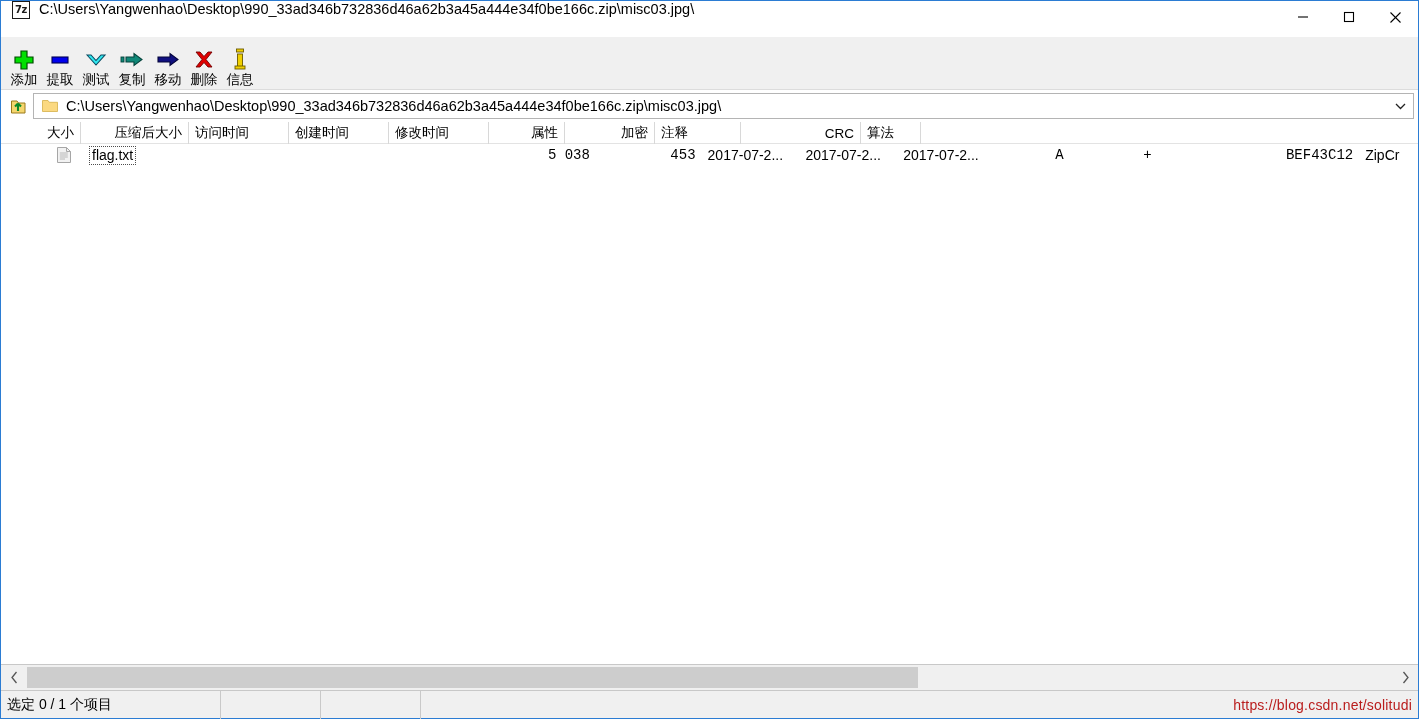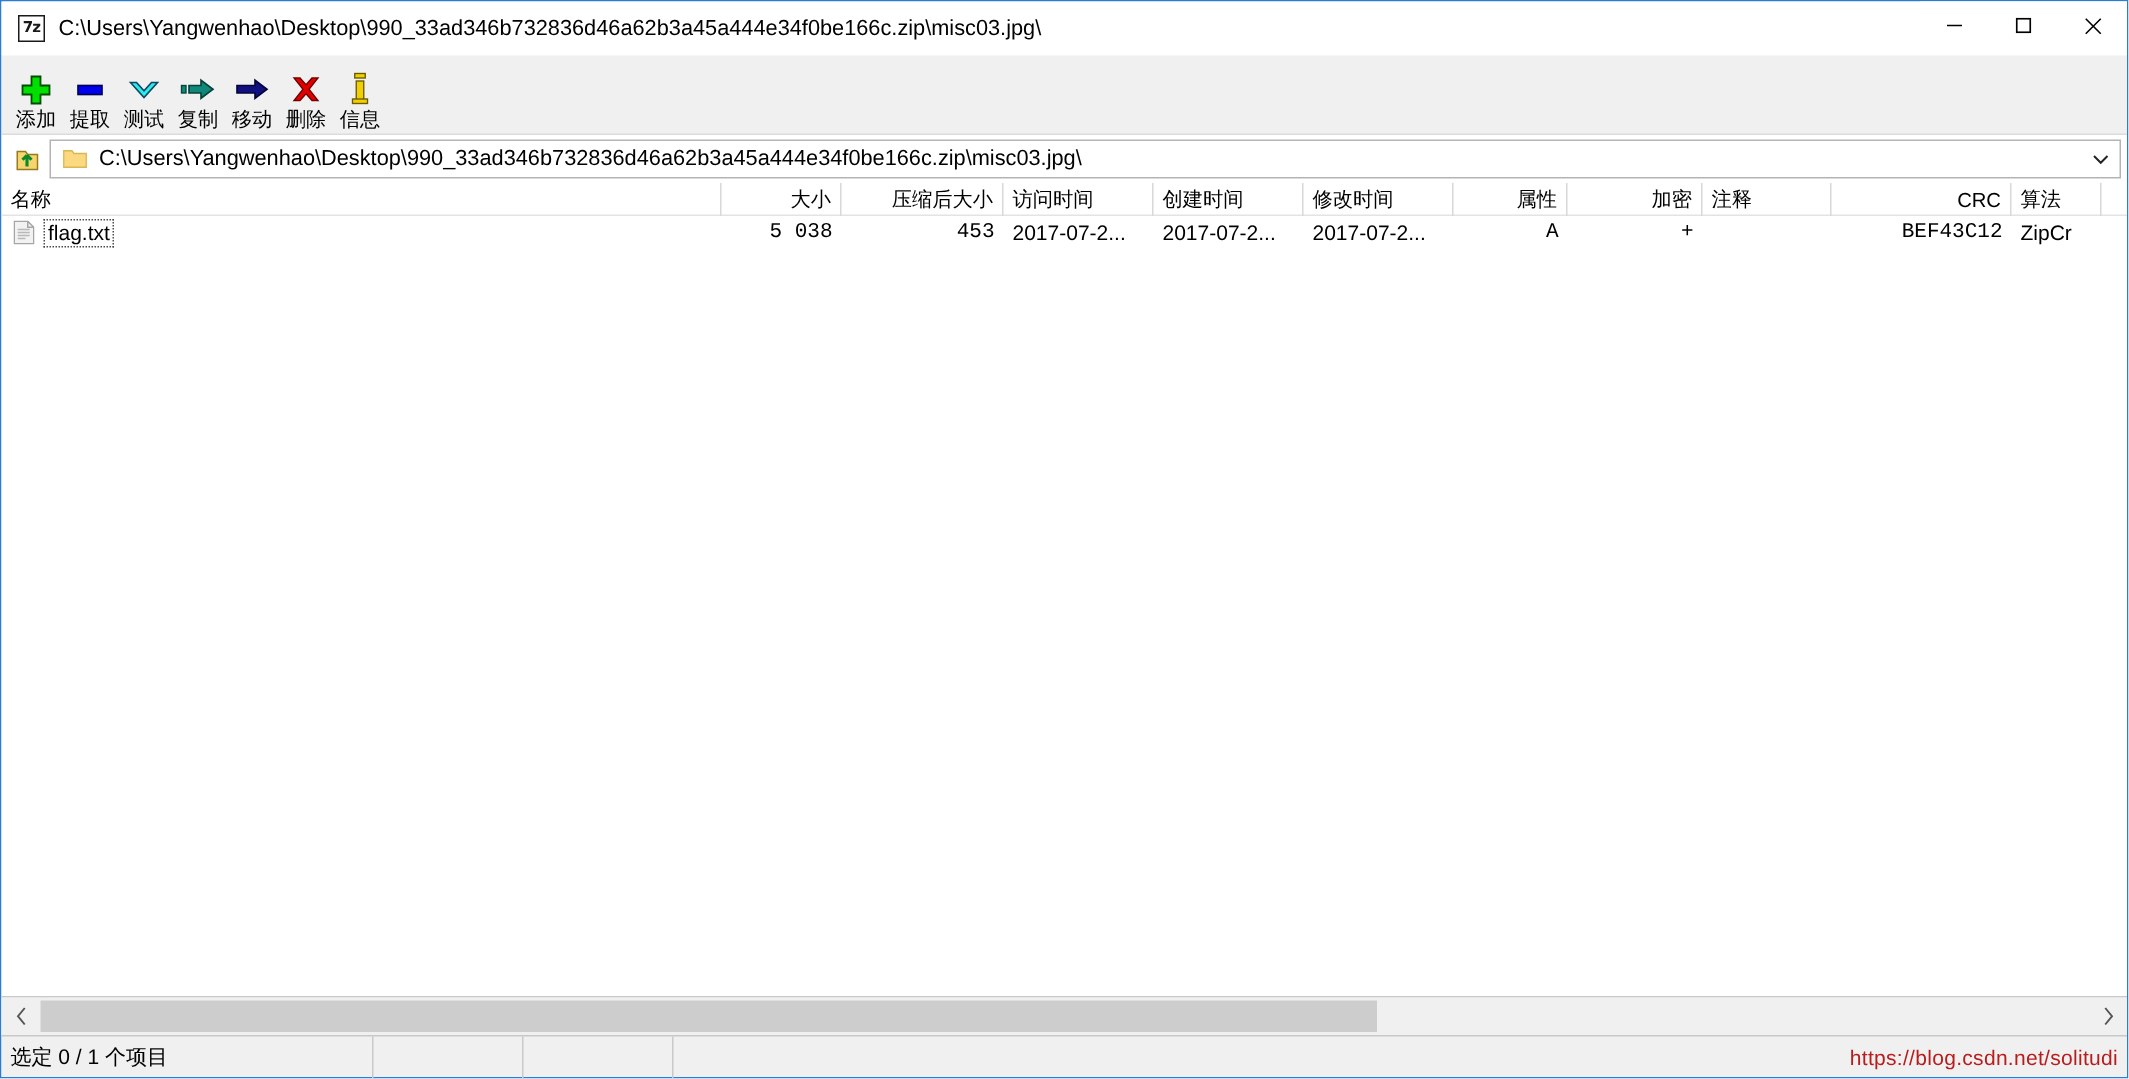--- a/index.html
+++ b/index.html
@@ -13,21 +13,21 @@
     width: 1419px; height: 719px;
     border: 1px solid #2b7cd3;
     background: #ffffff;
     display: flex; flex-direction: column;
     position: relative;
   }
 
   
   .titlebar {
     height: 36px; flex: 0 0 36px;
-    display: flex; align-items: center;
+    display: flex; 
     background: #ffffff;
   }
   .app-icon {
     width: 18px; height: 18px;
     margin-left: 11px; margin-right: 9px;
     background: #ffffff;
     border: 1.5px solid #1a1a1a;
     color: #1a1a1a;
     font-size: 10px; font-weight: bold;
     font-family: "DejaVu Sans", sans-serif;
@@ -140,21 +140,21 @@
     font-size: 14px; color: #000;
     align-items: center;
   }
   .cell {
     display: flex; align-items: center;
     padding: 0 6px; height: 22px;
     overflow: hidden; white-space: nowrap;
   }
   .cell.right { justify-content: flex-end; font-family: Liberation Mono, monospace; }
   .cell.name {
-    padding-left: 8px; gap: 0;
+    padding-left: 8px; gap: 12px; margin-left: 48px;
   }
   .file-ico { flex: 0 0 auto; margin-right: 6px; display: flex; }
   .name-text {
     border: 1px dotted #4d4d4d;
     padding: 0 2px;
     line-height: 17px;
   }
 
   
   .hscroll {
@@ -316,21 +316,20 @@
       <div class="combo-text">C:\Users\Yangwenhao\Desktop\990_33ad346b732836d46a62b3a45a444e34f0be166c.zip\misc03.jpg\</div>
       <div class="combo-arrow">
         <svg width="11" height="8" viewBox="0 0 11 8">
             <path d="M1 2 L5.5 6.5 L10 2" fill="none" stroke="#222" stroke-width="1.3"></path>
           </svg>
       </div>
     </div>
   </div>
 
   <div class="list-header">
-    <div class="hcell left" style="width:480px">名称</div>
     <div class="hcell right" style="width:80px">大小</div>
     <div class="hcell right" style="width:108px">压缩后大小</div>
     <div class="hcell left" style="width:100px">访问时间</div>
     <div class="hcell left" style="width:100px">创建时间</div>
     <div class="hcell left" style="width:100px">修改时间</div>
     <div class="hcell right" style="width:76px">属性</div>
     <div class="hcell right" style="width:90px">加密</div>
     <div class="hcell left" style="width:86px">注释</div>
     <div class="hcell right" style="width:120px">CRC</div>
     <div class="hcell left" style="width:60px">算法</div>
@@ -371,20 +370,20 @@
       <div class="hs-thumb"></div>
     </div>
     <div class="hs-arrow">
       <svg width="9" height="13" viewBox="0 0 9 13">
           <path d="M2.5 1 L7 6.5 L2.5 12" fill="none" stroke="#555" stroke-width="1.3"></path>
         </svg>
     </div>
   </div>
 
   <div class="statusbar">
-    <div class="sb-pane" style="width:248px">选定 0 / 1 个项目</div>
+    <div class="sb-pane" style="width:220px">选定 0 / 1 个项目</div>
     <div class="sb-pane" style="width:100px"></div>
     <div class="sb-pane" style="width:100px"></div>
     <div class="sb-fill"></div>
     <div class="watermark">https://blog.csdn.net/solitudi</div>
   </div>
 
 </div>
 
 </body></html>

